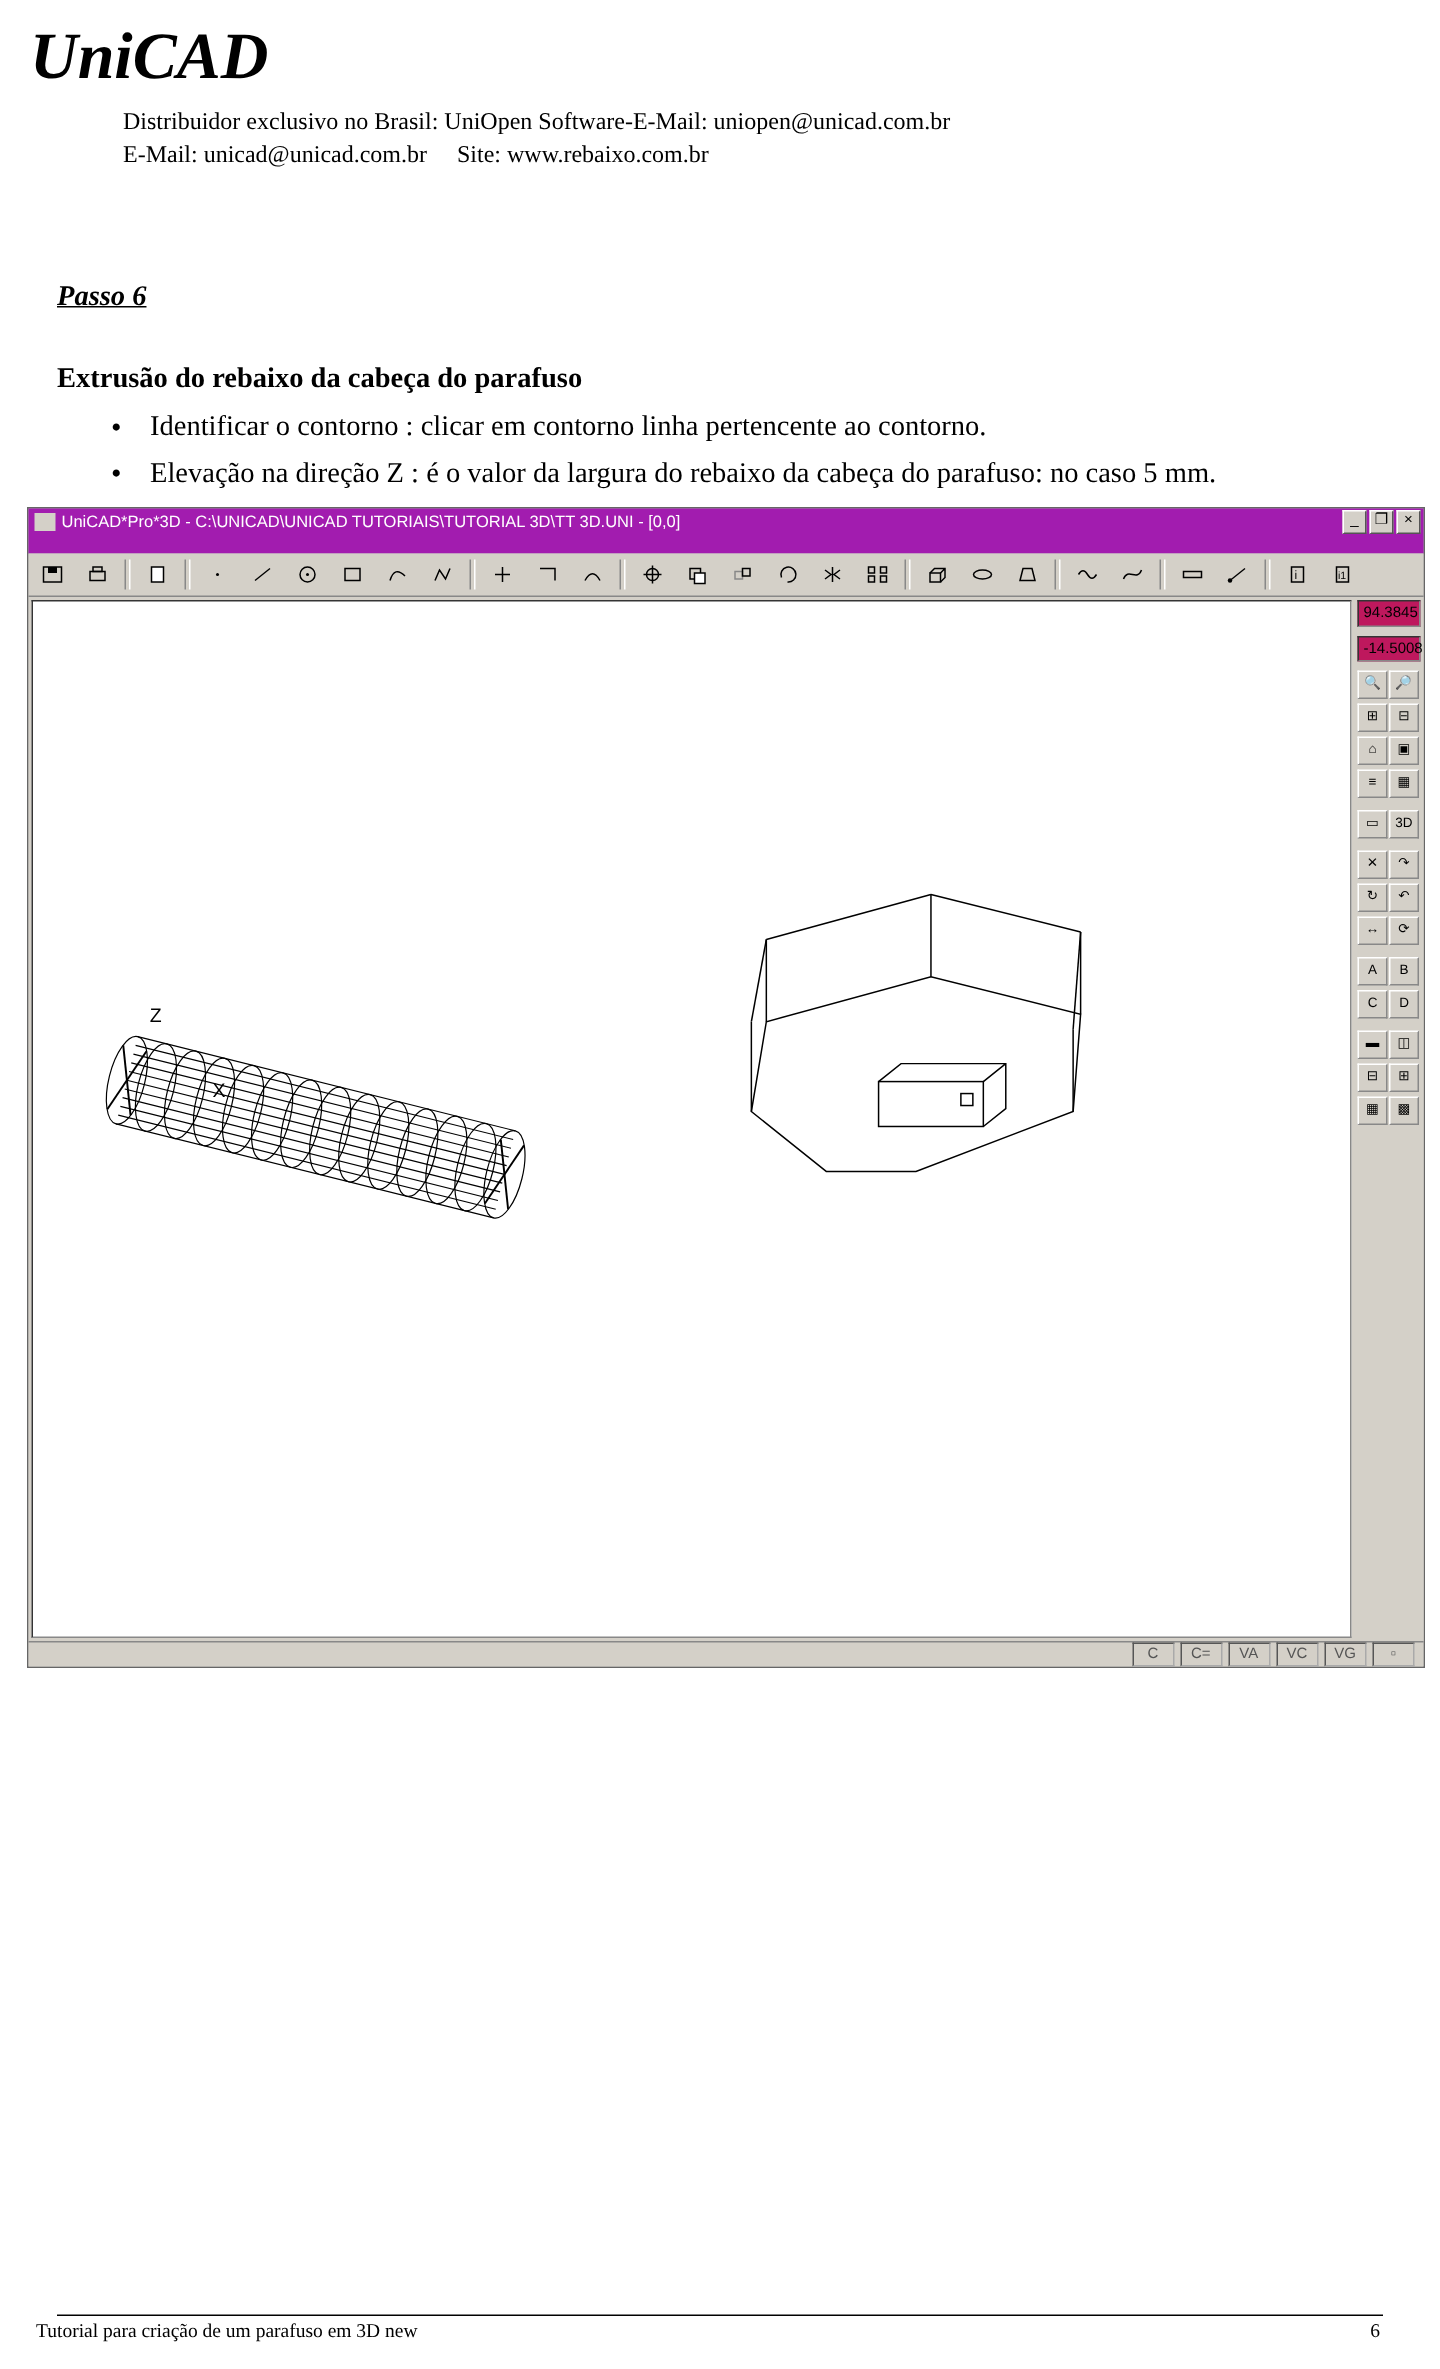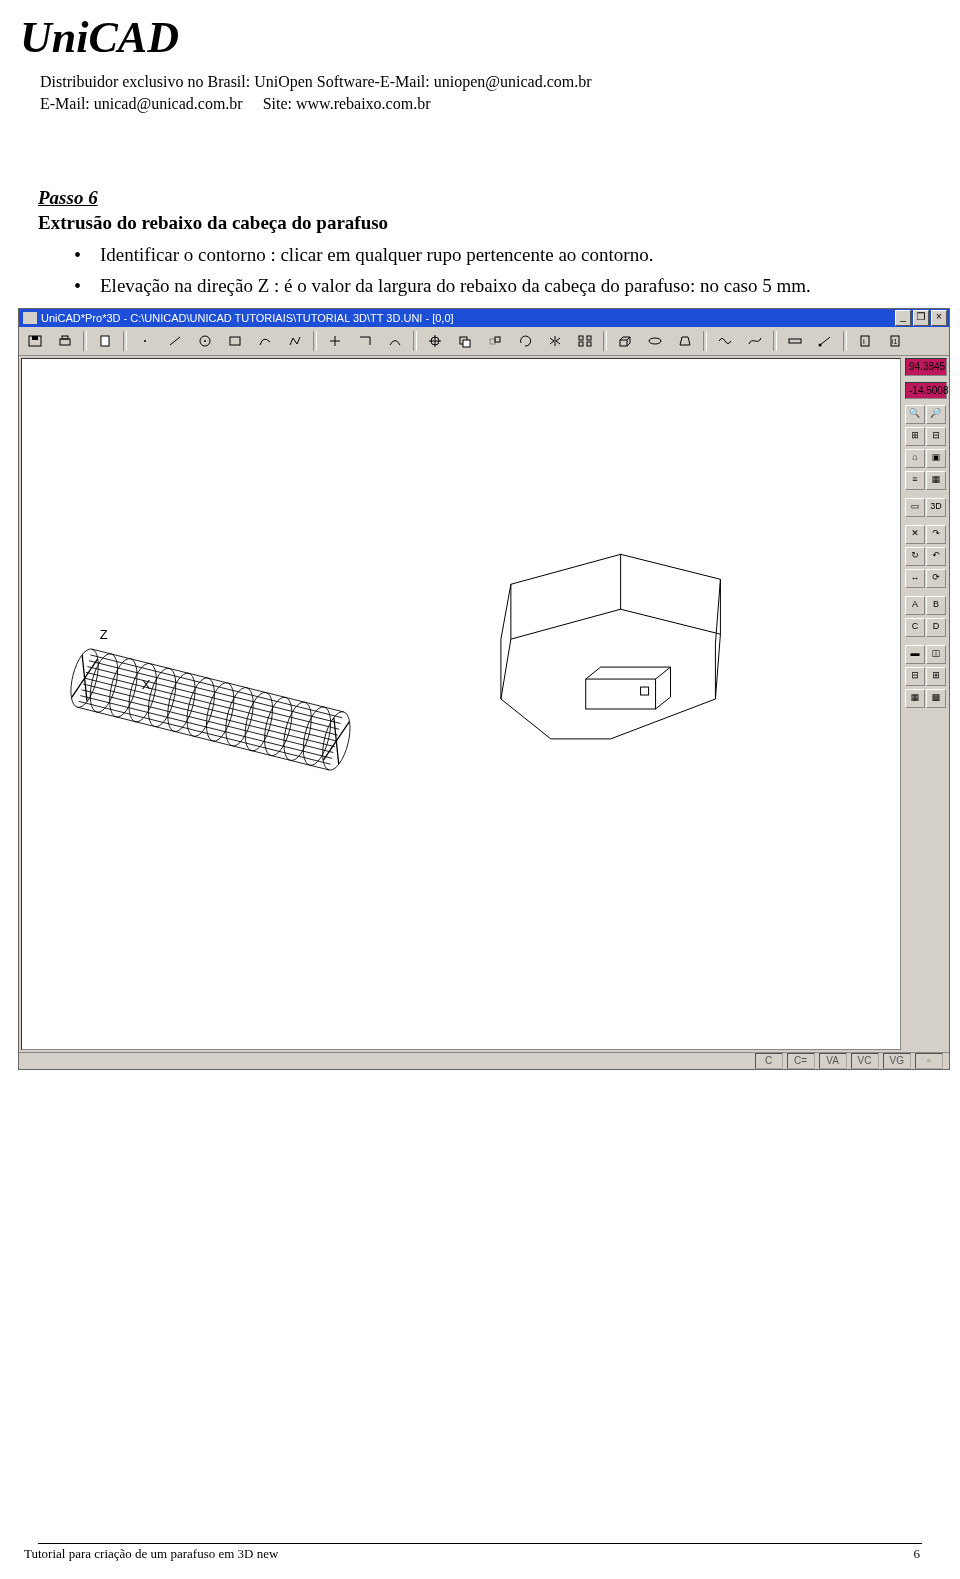--- a/index.html
+++ b/index.html
@@ -1,32 +1,32 @@
 <!DOCTYPE html>
 <html><head>
 <meta charset="utf-8">
 <style>
   body{margin:0;background:#fff;font-family:"Times New Roman",Times,serif;color:#000;font-size:19px;line-height:1.35;}
   .page{width:960px;margin:0 auto;position:relative;min-height:1579px;}
   .header{display:flex;align-items:flex-start;padding:8px 38px 0 20px;flex-direction:column;}
   .logo{font-style:italic;font-weight:bold;font-size:44px;letter-spacing:0px;}
   .hdr-info{font-size:16px;padding-top:4px;margin-left:20px;}
-  .hdr-row{white-space:normal;}
+  .hdr-row{white-space:normal;margin-left:42px;}
   .content{padding:0 38px 0 38px;}
-  .step{font-style:italic;font-weight:bold;text-decoration:underline;margin-top:70px;}
+  .step{font-style:italic;font-weight:bold;text-decoration:underline;margin-top:70px;margin-bottom:30px;}
   .h2{font-weight:bold;margin-bottom:6px;}
   .line{margin:0 0 6px 0;}
   .inline-icon{display:inline-block;vertical-align:middle;border:1px solid #888;background:#ece9d8;width:34px;height:24px;position:relative;}
   .inline-icon svg{position:absolute;top:0;left:0;}
   ul.bul{list-style:none;padding:0;margin:4px 0 10px 36px;}
   ul.bul li{position:relative;padding-left:26px;margin-bottom:5px;}
   ul.bul li::before{content:"•";position:absolute;left:0;top:0;font-size:20px;}
   .screenshot{margin:10px 0 0 -20px;}
   .app-window{width:930px;border:1px solid #666;background:#c0c0c0;font-family:Tahoma,Arial,sans-serif;}
-  .titlebar{background:#1d4ed8;color:#fff;height:18px;display:flex;justify-content:space-between;align-items:center;font-size:11px;padding:0 2px 0 4px;}
+  .titlebar{background:#a21caf;color:#fff;height:18px;display:flex;justify-content:space-between;align-items:center;font-size:11px;padding:0 2px 12px 4px;}
   .titlebar .t-left{display:flex;align-items:center;gap:4px;}
   .ticon{width:14px;height:12px;background:#d4d0c8;display:inline-block;}
   .win-btns{display:flex;gap:2px;}
   .win-btn{width:14px;height:14px;background:#d4d0c8;border:1px solid #fff;border-right-color:#555;border-bottom-color:#555;font-size:10px;line-height:11px;text-align:center;color:#000;}
   .menubar{background:#d4d0c8;color:#000;font-size:11px;padding:2px 4px;display:flex;gap:14px;border-bottom:1px solid #888;}
   .menubar span{cursor:default;}
   .menubar u{text-decoration:underline;}
   .toolbar{background:#d4d0c8;display:flex;align-items:center;padding:3px 4px;gap:6px;border-bottom:1px solid #888;}
   .tbtn{width:22px;height:20px;background:#d4d0c8;border:1px solid #d4d0c8;display:flex;align-items:center;justify-content:center;}
   .tbtn svg{display:block;}
@@ -55,21 +55,21 @@
         <span>E-Mail: unicad@unicad.com.br</span>&nbsp;&nbsp;&nbsp;&nbsp;
         <span>Site: www.rebaixo.com.br</span>
       </div>
     </div>
   </div>
 
   <div class="content">
     <div class="step">Passo 6</div>
     <div class="h2">Extrusão do rebaixo da cabeça do parafuso</div>
     <ul class="bul">
-      <li>Identificar o contorno : clicar em qualquer rupo pertencente ao contorno.</li>
+      <li>Identificar o contorno : clicar em contorno linha pertencente ao contorno.</li>
       <li>Elevação na direção Z : é o valor da largura do rebaixo da cabeça do parafuso: no caso 5 mm.</li>
     </ul>
 
     <div class="screenshot">
       <div class="app-window">
         <div class="titlebar">
           <div class="t-left">
             <span class="ticon"></span>
             <span>UniCAD*Pro*3D - C:\UNICAD\UNICAD TUTORIAIS\TUTORIAL 3D\TT 3D.UNI - [0,0]</span>
           </div>

